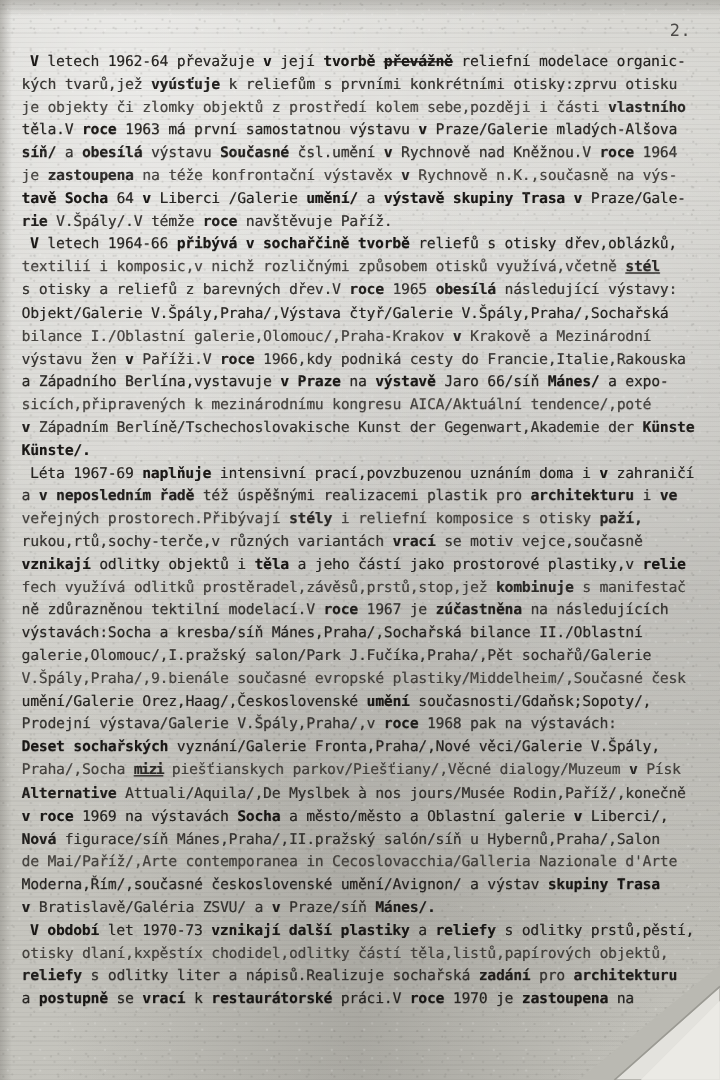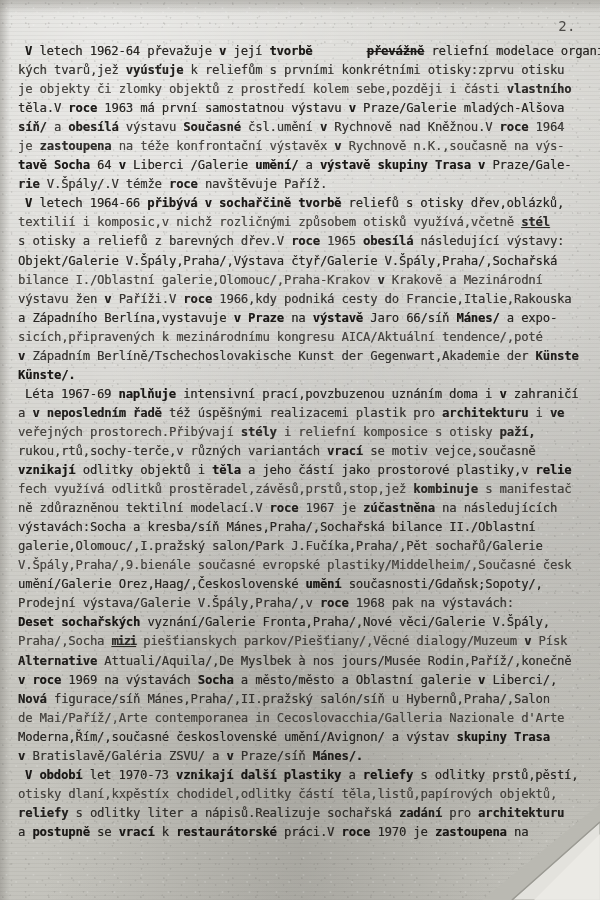--- a/index.html
+++ b/index.html
@@ -109,21 +109,21 @@
   }
   
   .ln.ind { padding-left: 7px; }
 
   
   .ln.f0 { color: #2a2825; opacity: 0.93; }
   .ln.f1 { color: #211f1c; opacity: 0.97; }
   .ln.f2 { color: #34312d; opacity: 0.88; }
 
   .b  { font-weight: bold; color: #141210; }
-  .strike { text-decoration: line-through; text-decoration-thickness: 1.2px; margin-left: 47px; }
+  .strike { text-decoration: line-through; text-decoration-thickness: 1.2px; }
   .u  { text-decoration: underline; }
   .overstrike { color: #171512; font-weight: bold; letter-spacing: -1.2px; text-decoration: underline; }
 </style>
 </head>
 <body>
 
 <div id="page">
 
   <div id="top-edge"></div>
   <div id="left-edge"></div>

